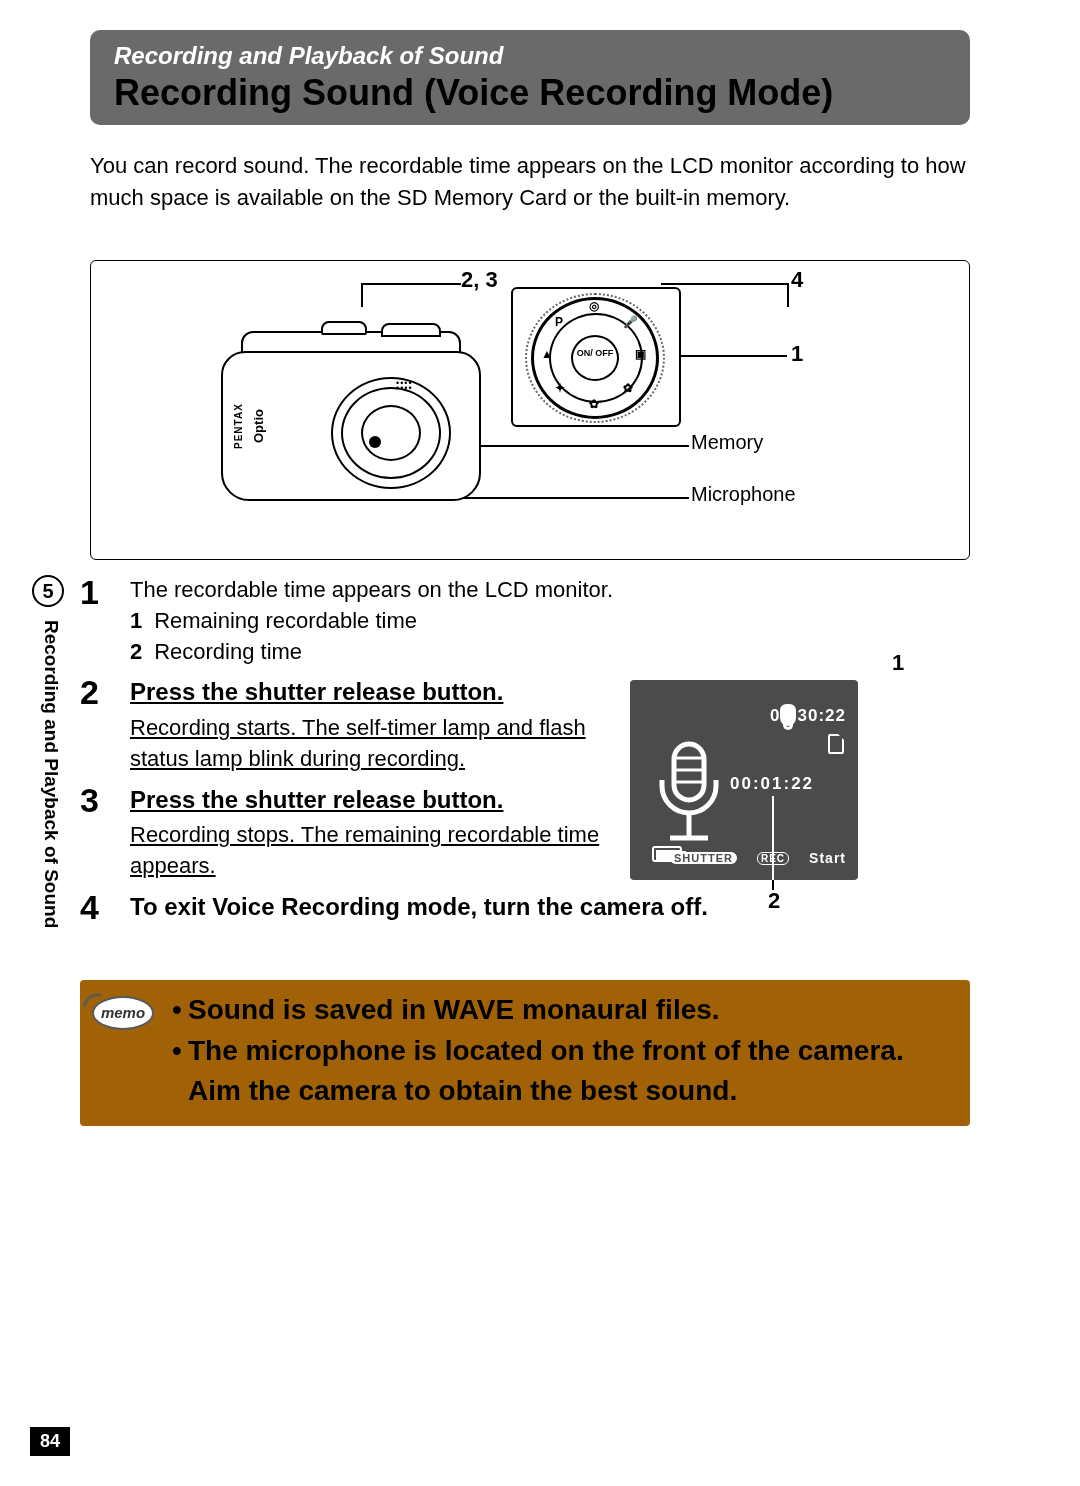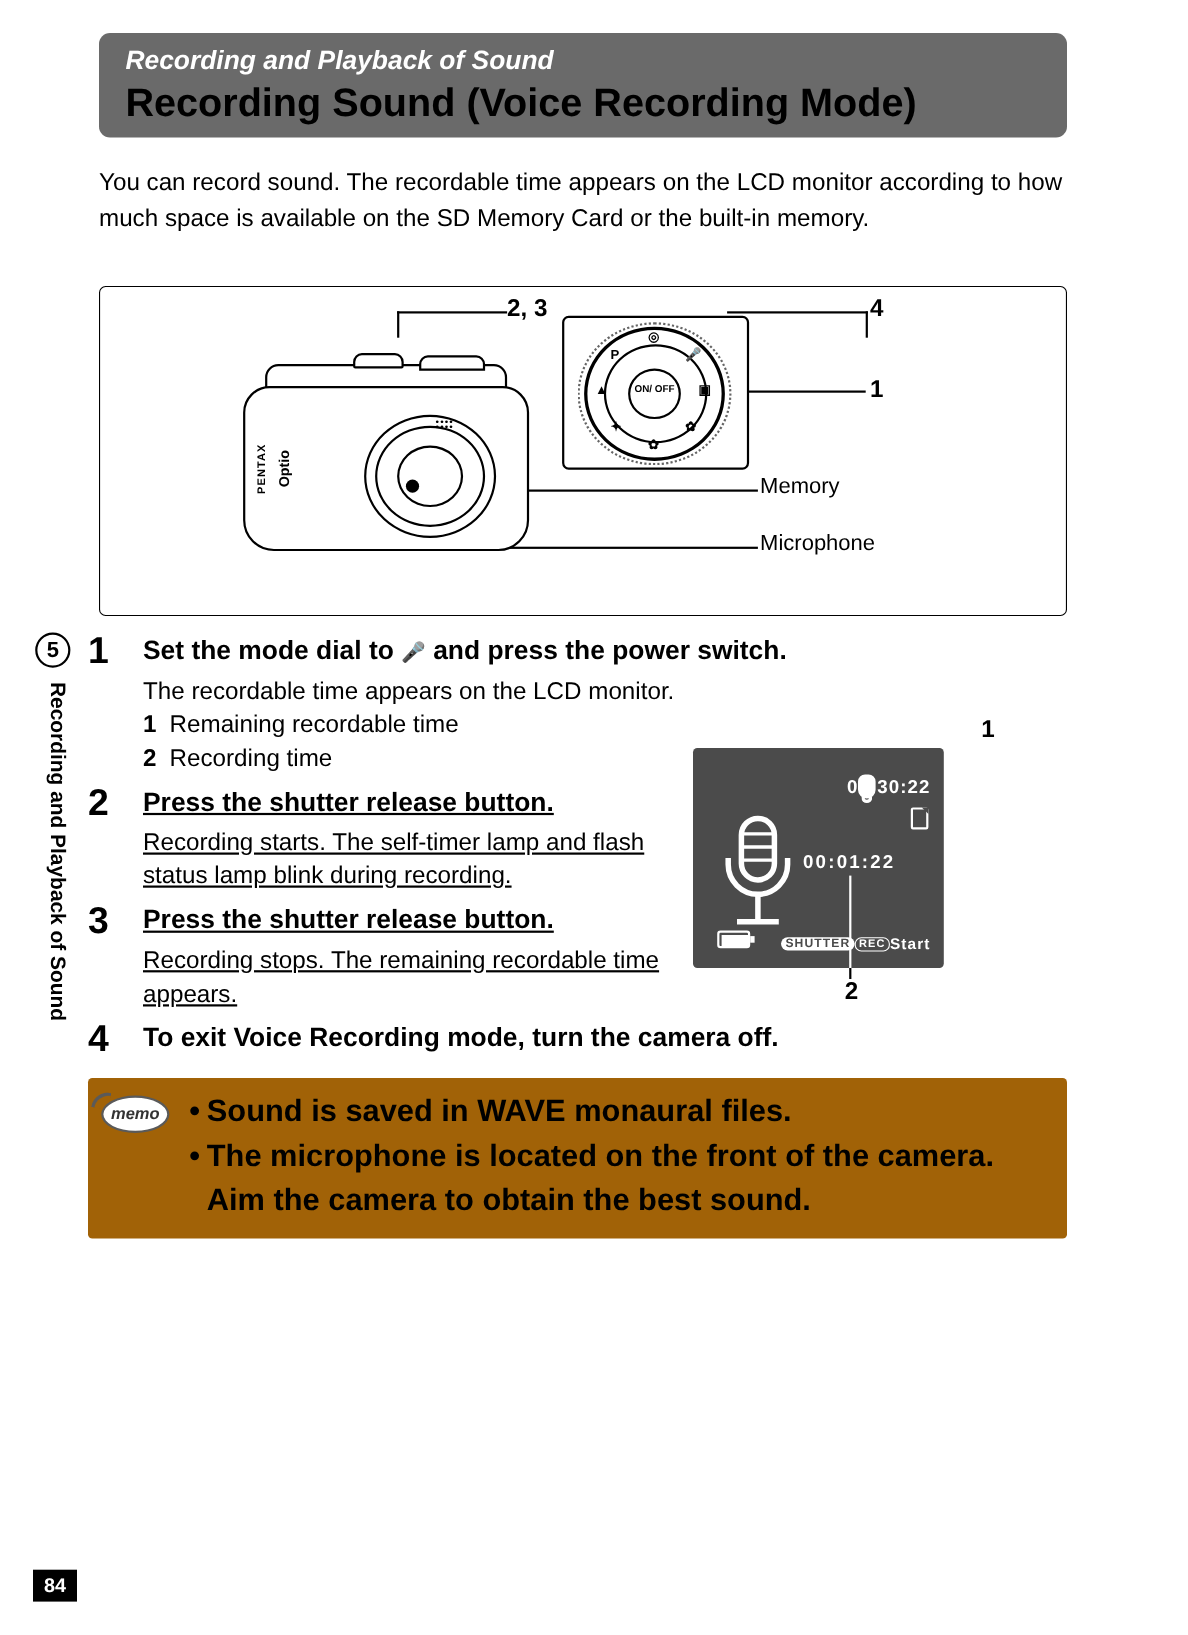--- a/index.html
+++ b/index.html
@@ -362,21 +362,21 @@
   .lcd-batt::after {
     content:""; position:absolute; right:-6px; top:3px;
     width:4px; height:6px; background:#fff;
   }
   .lcd-batt-fill {
     position:absolute; left:2px; top:2px; width:24px; height:10px; background:#fff;
   }
   .lcd-footer {
     position:absolute; right: 12px; bottom: 14px;
     font-size: 14px; font-weight: bold; letter-spacing:1px;
-    display:flex; align-items:center; gap:0;
+    display:flex; align-items:center; gap:20px;
   }
   .pill {
     background:#fff; color:#4b4b4b;
     border-radius: 8px;
     padding: 0 4px;
     font-size: 11px;
     font-weight: bold;
   }
   .pill-inv {
     border:1.5px solid #fff; color:#fff;
@@ -522,23 +522,20 @@
     </div>
   </div>
 
   <div class="side-tab-box">5</div>
   <div class="side-tab-text">Recording and Playback of Sound</div>
 
   <div class="steps">
     <div class="step">
       <div class="step-num">1</div>
       <div class="step-body">
-        <div class="step-title">
-          <span>Set the mode dial to </span><span class="mic-mini">🎤</span><span> and press the power switch.</span>
-        </div>
         <div>The recordable time appears on the LCD monitor.</div>
         <div><span class="sub-num">1</span> <span>Remaining recordable time</span></div>
         <div><span class="sub-num">2</span> <span>Recording time</span></div>
       </div>
     </div>
     <div class="step step2">
       <div class="step-num">2</div>
       <div class="step-body">
         <div class="step-title">Press the shutter release button.</div>
         <div>Recording starts. The self-timer lamp and flash status lamp blink during recording.</div>

